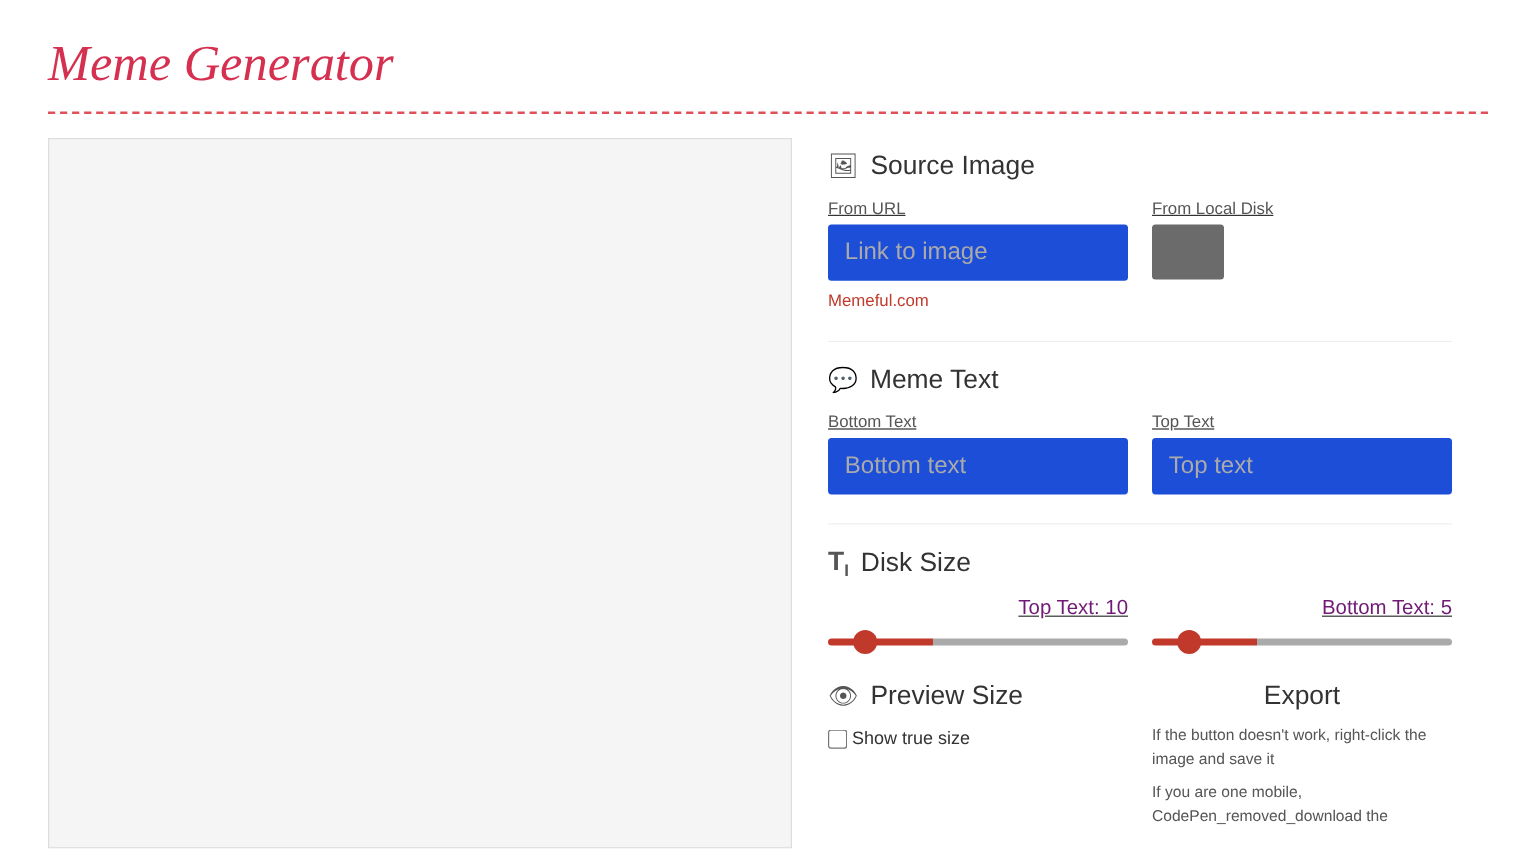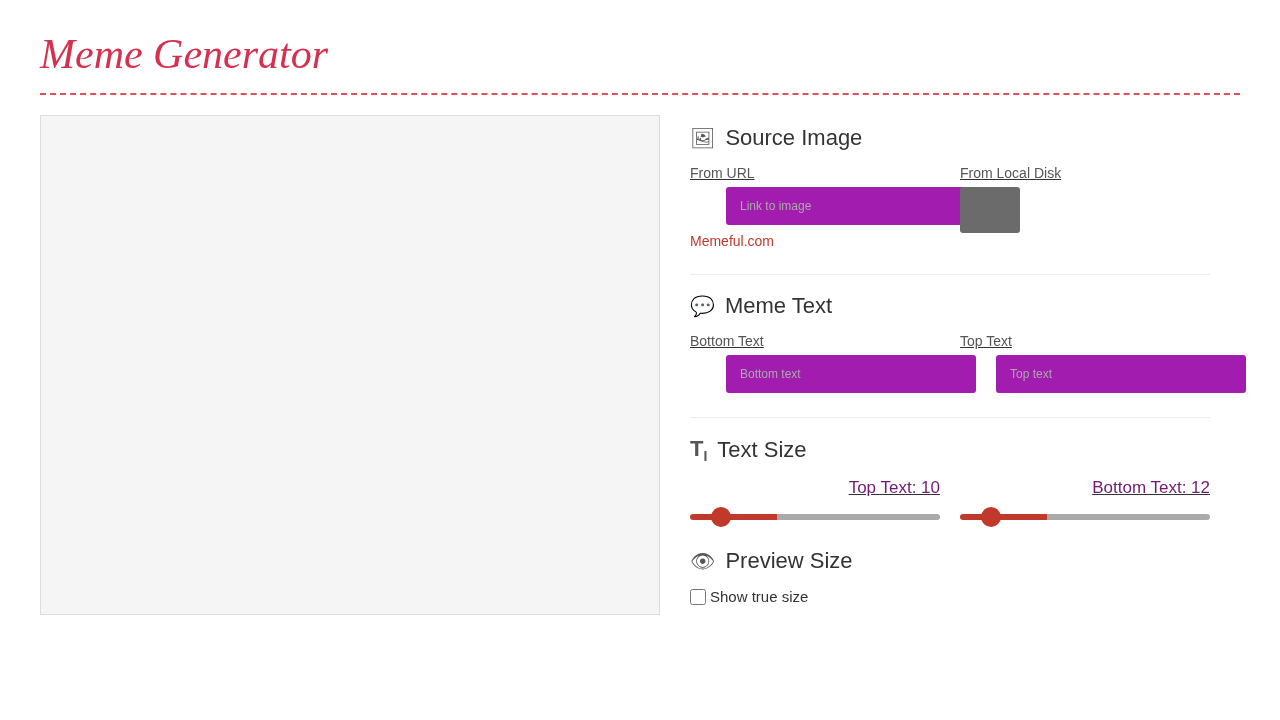--- a/index.html
+++ b/index.html
@@ -79,27 +79,26 @@
 
     .field-label {
       font-size: 14px;
       color: #555;
       margin-bottom: 6px;
     }
 
     input[type="text"] {
       width: 100%;
       padding: 12px 14px;
-      background: #a21caf;
+      background: #1d4ed8;
       border: none;
       border-radius: 3px;
       color: #ccc;
-      font-size: 12px;
+      font-size: 20px;
       outline: none;
-      margin-left: 36px;
     }
 
     input[type="text"]::placeholder {
       color: #aaa;
     }
 
     .file-button {
       width: 60px;
       height: 46px;
       background: #6b6b6b;
@@ -256,47 +255,52 @@
           <div class="col">
             <div class="field-label">Top Text</div>
             <input type="text" placeholder="Top text" style="">
           </div>
         </div>
       </div>
 
       <div class="section divider-section">
         <h2 class="section-title">
           <span class="section-icon" style="font-weight:bold;font-size:22px;">T<span style="font-size:14px;vertical-align:sub;">I</span></span>
-          <span>Text Size</span>
+          <span>Disk Size</span>
         </h2>
         <div class="two-col">
           <div class="col">
             <div class="slider-label">Top Text: 10</div>
             <div class="slider-container">
               <input type="range" min="1" max="100" value="10" style="">
             </div>
           </div>
           <div class="col">
-            <div class="slider-label">Bottom Text: 12</div>
+            <div class="slider-label">Bottom Text: 5</div>
             <div class="slider-container">
               <input type="range" min="1" max="100" value="10" style="">
             </div>
           </div>
         </div>
       </div>
 
       <div class="preview-export-row">
         <div class="preview-col">
           <h2 class="section-title">
             <span class="section-icon">👁</span>
             <span>Preview Size</span>
           </h2>
           <div class="checkbox-row">
             <input type="checkbox" style="">
             <label class="checkbox-label">Show true size</label>
           </div>
         </div>
 
+        <div class="export-col">
+          <h2 class="export-title">Export</h2>
+          <p class="export-note">If the button doesn't work, right-click the image and save it</p>
+          <p class="export-note">If you are one mobile, CodePen_removed_download the</p>
+        </div>
       </div>
 
     </div>
   </div>
 </div>
 
 </body></html>

